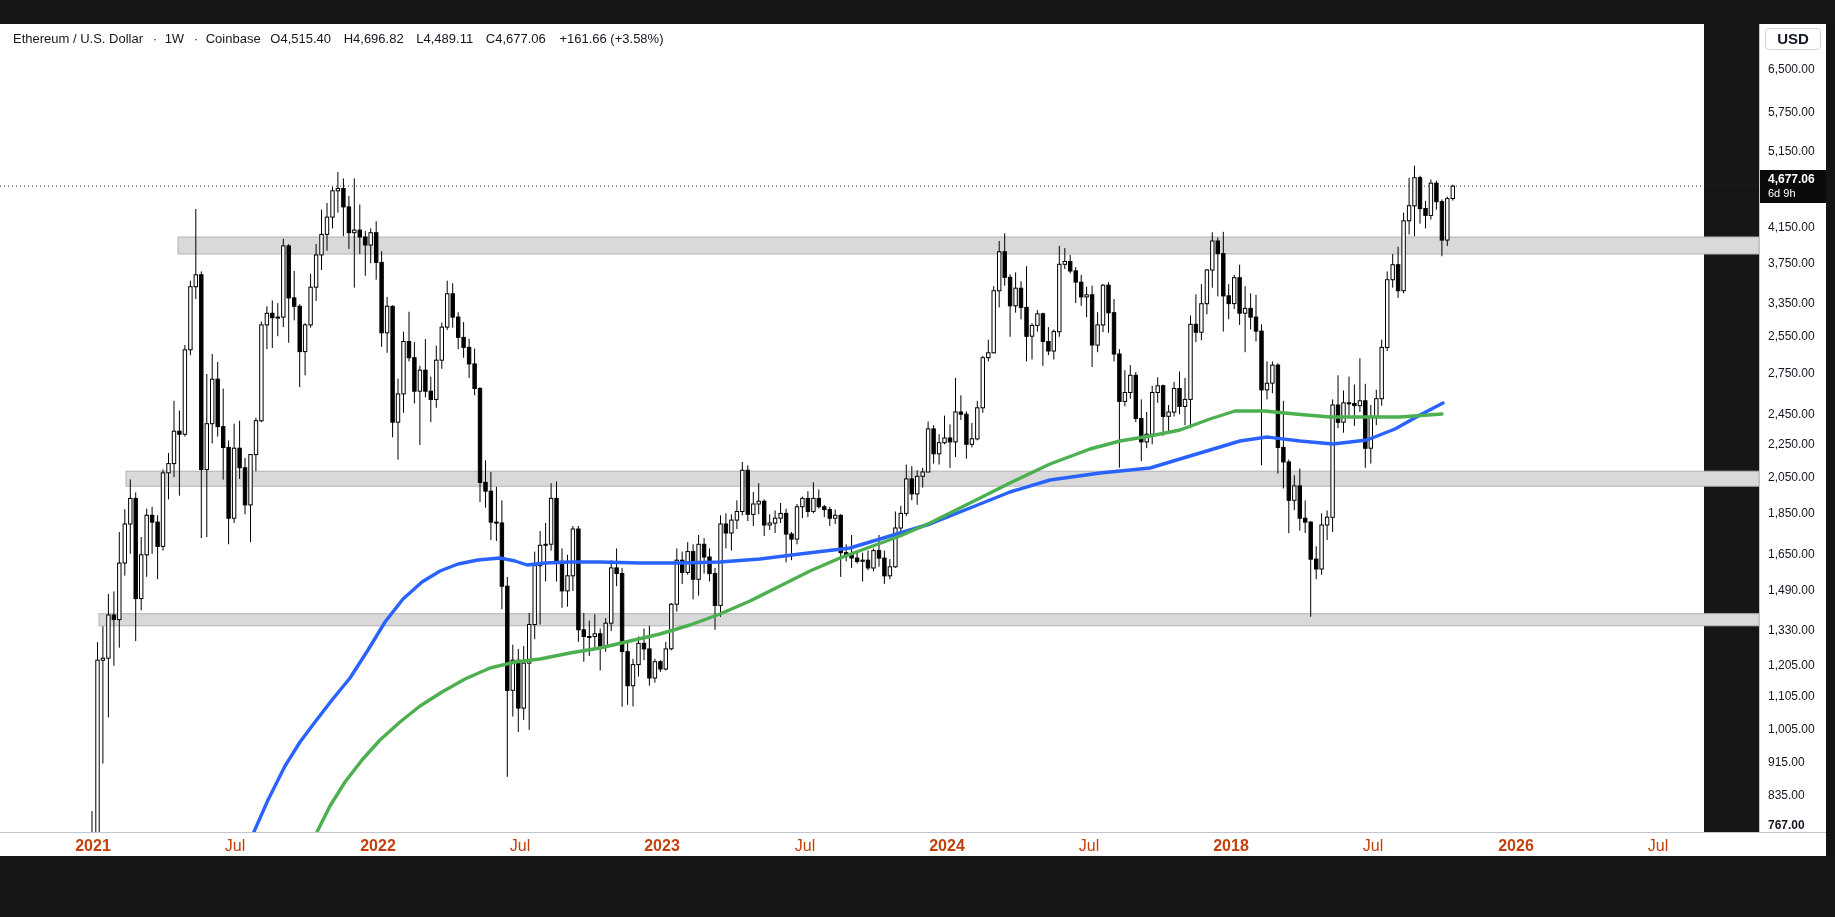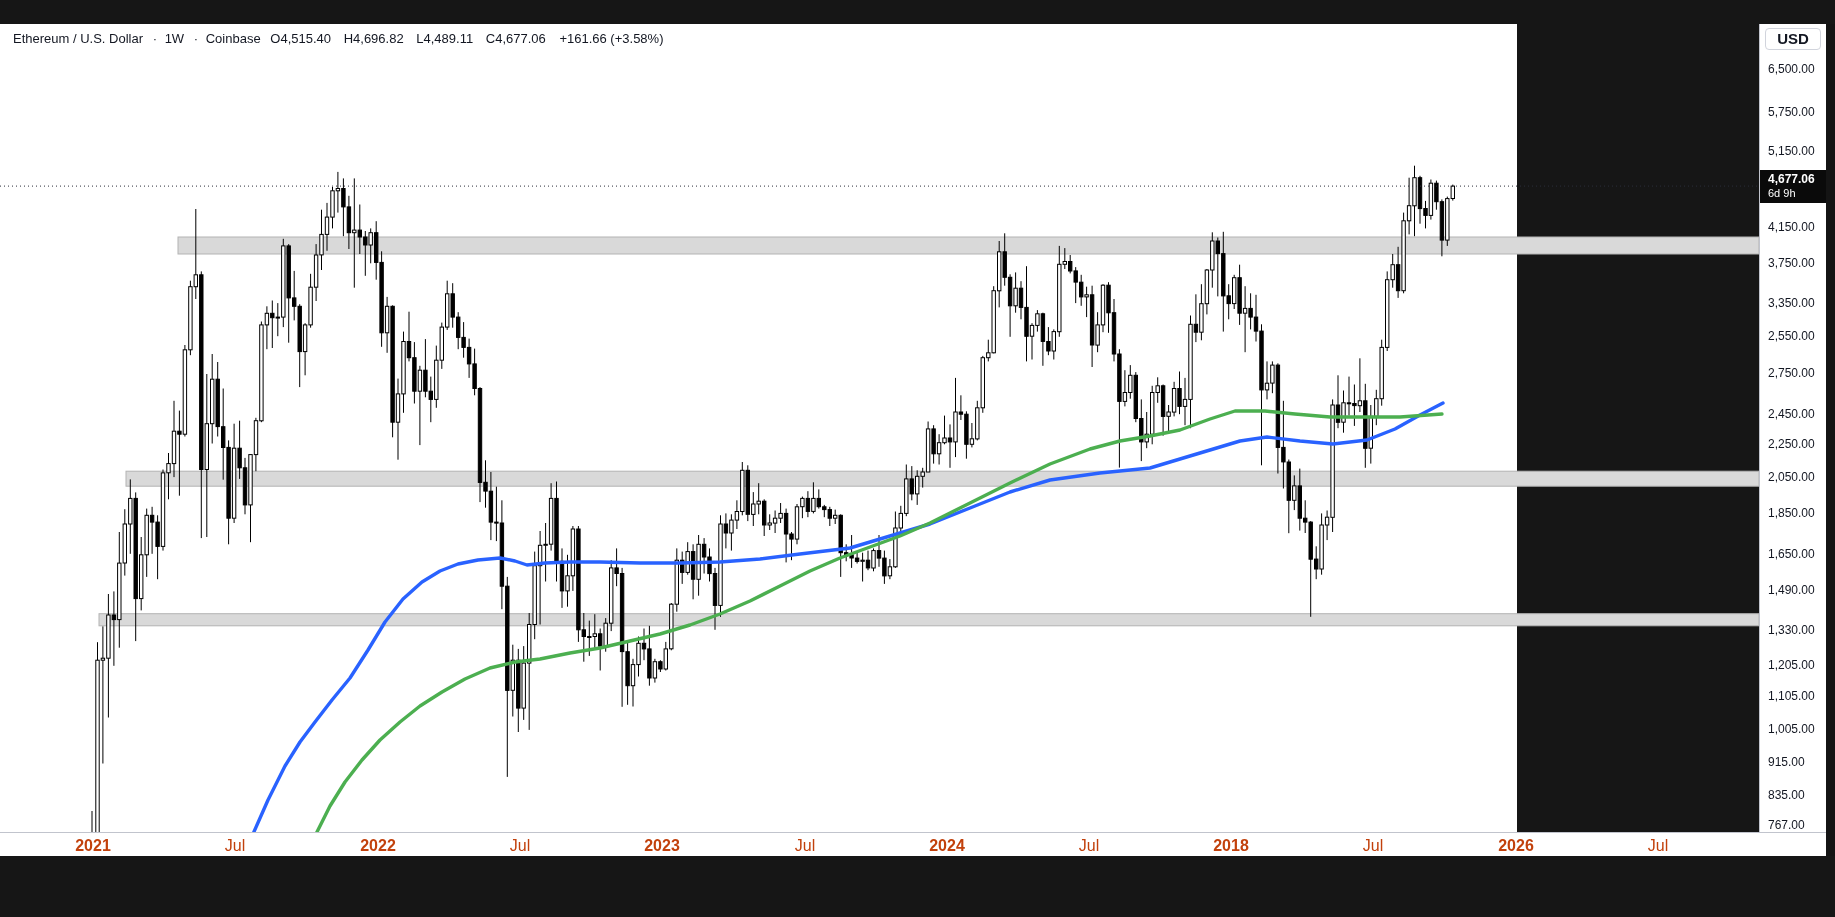--- a/index.html
+++ b/index.html
@@ -5,21 +5,21 @@
   * { margin:0; padding:0; box-sizing:border-box; }
   html,body { width:1835px; height:917px; }
   body { font-family:"Liberation Sans", sans-serif; background:#161616; position:relative; overflow:hidden; }
   #page { position:absolute; inset:0; width:1835px; height:917px; }
 
   
   .top-bar { position:absolute; left:0; top:0; width:1835px; height:24px; background:#0a0a0a; color:#ffffff;
              font-size:12px; font-weight:600; line-height:24px; padding-left:13px; letter-spacing:.1px; }
 
   
-  .chart-panel { position:absolute; left:0; top:24px; width:1517px; height:832px; background:#ffffff; }
+  .chart-panel { position:absolute; left:0; top:24px; width:1704px; height:832px; background:#ffffff; }
 
   
   #plot-svg { position:absolute; left:0; top:0; width:1759px; height:808px; display:block; }
 
   
   .legend { position:absolute; left:13px; top:7px; height:20px; font-size:13px; color:#131722; white-space:nowrap; z-index:5; }
   .legend span { display:inline-block; }
   .legend .seg { margin-right:6px; }
   .legend .sep { margin:0 4px 0 0; color:#131722; }
   .legend .pair { margin-right:9px; }
@@ -596,21 +596,21 @@
         <div class="price-tick" style="top: 446px;">2,050.00</div>
         <div class="price-tick" style="top: 482px;">1,850.00</div>
         <div class="price-tick" style="top: 523px;">1,650.00</div>
         <div class="price-tick" style="top: 559px;">1,490.00</div>
         <div class="price-tick" style="top: 599px;">1,330.00</div>
         <div class="price-tick" style="top: 634px;">1,205.00</div>
         <div class="price-tick" style="top: 665px;">1,105.00</div>
         <div class="price-tick" style="top: 698px;">1,005.00</div>
         <div class="price-tick" style="top: 731px;">915.00</div>
         <div class="price-tick" style="top: 764px;">835.00</div>
-        <div class="price-tick" style="top: 794px;">767.00</div>
+        <div class="price-tick" style="top: 794px; font-weight: bold;">767.00</div>
       </div>
 
     <div class="time-axis" id="time-axis">
         <div class="time-tick major" style="left: 93px;">2021</div>
         <div class="time-tick" style="left: 235px;">Jul</div>
         <div class="time-tick major" style="left: 378px;">2022</div>
         <div class="time-tick" style="left: 520px;">Jul</div>
         <div class="time-tick major" style="left: 662px;">2023</div>
         <div class="time-tick" style="left: 805px;">Jul</div>
         <div class="time-tick major" style="left: 947px;">2024</div>

